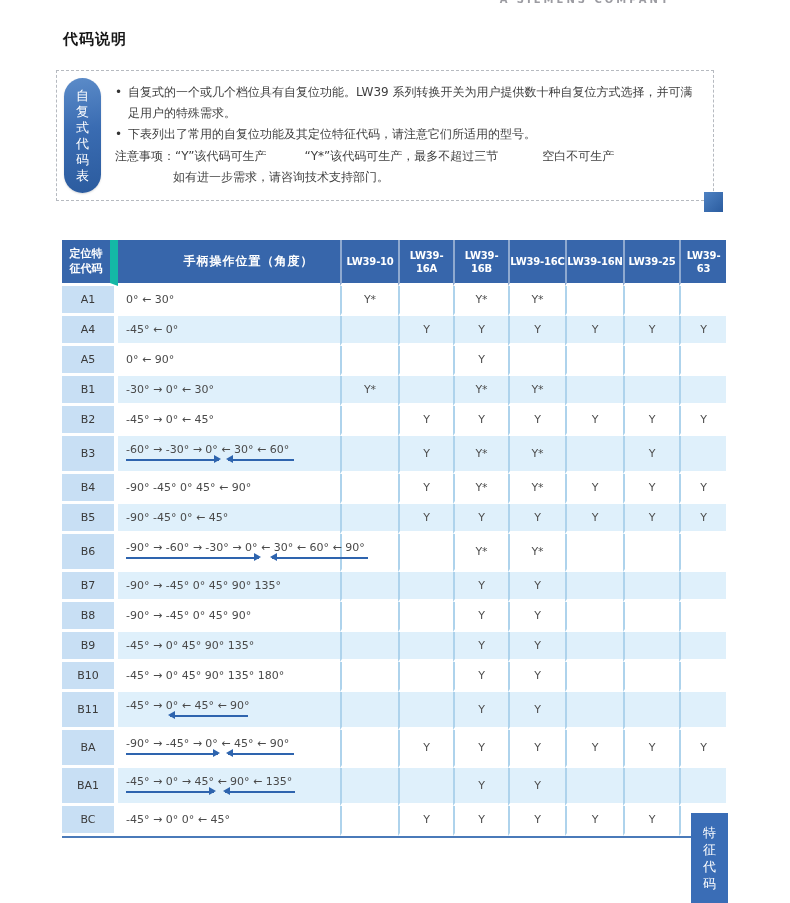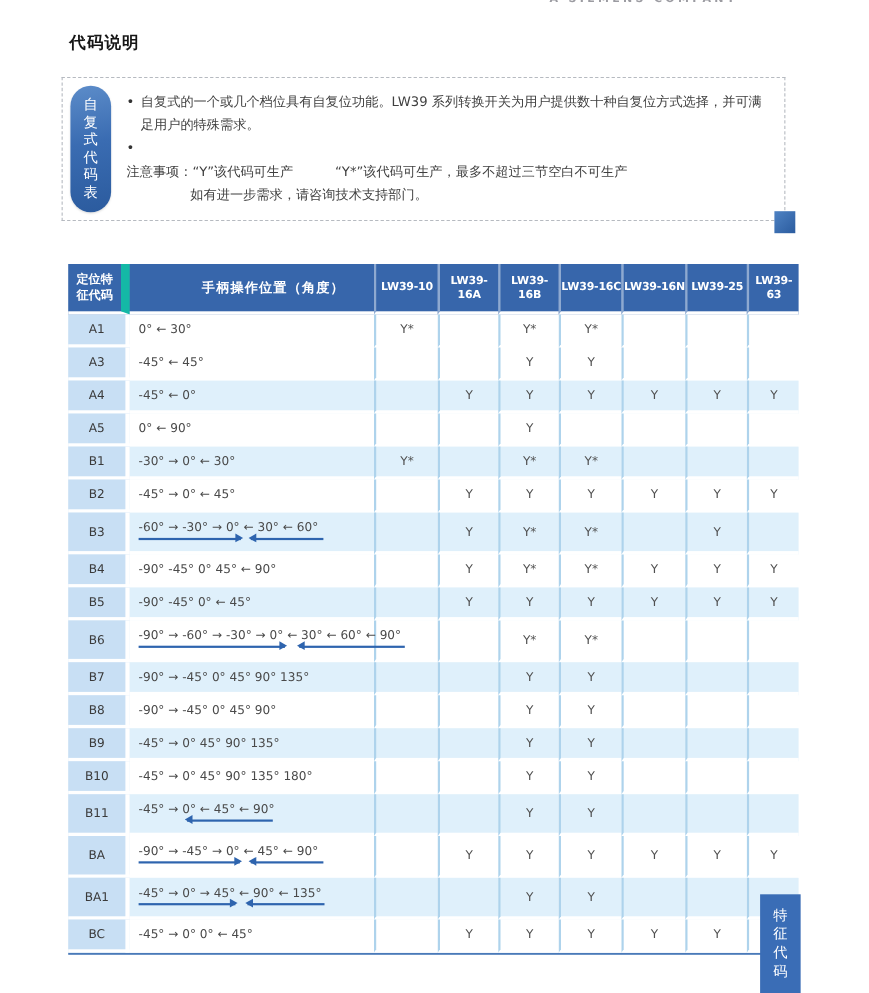--- a/index.html
+++ b/index.html
@@ -19,21 +19,21 @@
   .pill { position:absolute; left:7px; top:7px; width:37px; height:115px; border-radius:19px;
           background:linear-gradient(170deg,#5c8cc9 0%,#3a6cb2 45%,#2b5b9e 100%);
           color:#fff; display:flex; flex-direction:column; align-items:center; justify-content:center;
           font-size:13px; line-height:16px; box-shadow:0 1px 2px rgba(0,0,0,.15); }
   .info-content { position:absolute; left:58px; top:11px; right:14px; font-size:12px;
                   color:#3f3f3f; line-height:21px; }
   .bullet-line { display:flex; }
   .bullet-line .dot { width:13px; color:#333; flex:0 0 13px; }
   .note-line { margin-top:1px; }
   .note-line .seg1 { margin-right:38px; }
-  .note-line .seg2 { }
+  .note-line .seg2 { margin-right:44px; }
   .note-followup { margin-left:58px; }
   .corner-square { position:absolute; right:-10px; bottom:-12px; width:19px; height:20px;
                    background:linear-gradient(135deg,#4e82c3 0%,#2b5c9f 100%); }
 
   
   table.code-table { position:absolute; left:62px; top:240px; width:664px;
                      border-collapse:separate; border-spacing:0; table-layout:fixed;
                      border-bottom:2px solid #4a7ab9; }
   th { background:#3766ab; color:#fff; font-weight:bold; text-align:center;
        vertical-align:middle; height:46px; border-bottom:3px solid #fff; line-height:1.3; }
@@ -82,20 +82,21 @@
         <span>码</span>
         <span>表</span>
       </div>
     <div class="info-content">
       <div class="bullet-line">
         <span class="dot">•</span>
         <span>自复式的一个或几个档位具有自复位功能。LW39 系列转换开关为用户提供数十种自复位方式选择，并可满足用户的特殊需求。</span>
       </div>
       <div class="bullet-line">
         <span class="dot">•</span>
+        <span>下表列出了常用的自复位功能及其定位特征代码，请注意它们所适用的型号。</span>
       </div>
       <div class="note-line">
         <span>注意事项：</span><span class="seg1">“Y”该代码可生产</span><span class="seg2">“Y*”该代码可生产，最多不超过三节</span><span>空白不可生产</span>
       </div>
       <div class="note-followup">如有进一步需求，请咨询技术支持部门。</div>
     </div>
     <div class="corner-square"></div>
   </div>
 
   <table class="code-table" id="code-table">
@@ -129,31 +130,20 @@
           <td class="code">A1</td>
           <td class="pos"><span class="pos-inner">0° ← 30°</span></td>
           <td class="mark">Y*</td>
           <td class="mark"></td>
           <td class="mark">Y*</td>
           <td class="mark">Y*</td>
           <td class="mark"></td>
           <td class="mark"></td>
           <td class="mark"></td>
         </tr>
-        <tr class="white plain">
-          <td class="code">A3</td>
-          <td class="pos"><span class="pos-inner">-45° ← 45°</span></td>
-          <td class="mark"></td>
-          <td class="mark"></td>
-          <td class="mark">Y</td>
-          <td class="mark">Y</td>
-          <td class="mark"></td>
-          <td class="mark"></td>
-          <td class="mark"></td>
-        </tr>
         <tr class="blue plain">
           <td class="code">A4</td>
           <td class="pos"><span class="pos-inner">-45° ← 0°</span></td>
           <td class="mark"></td>
           <td class="mark">Y</td>
           <td class="mark">Y</td>
           <td class="mark">Y</td>
           <td class="mark">Y</td>
           <td class="mark">Y</td>
           <td class="mark">Y</td>

